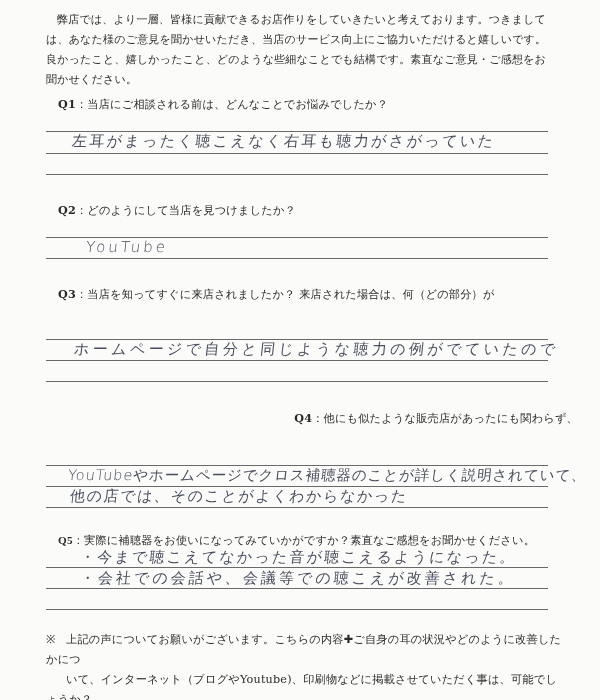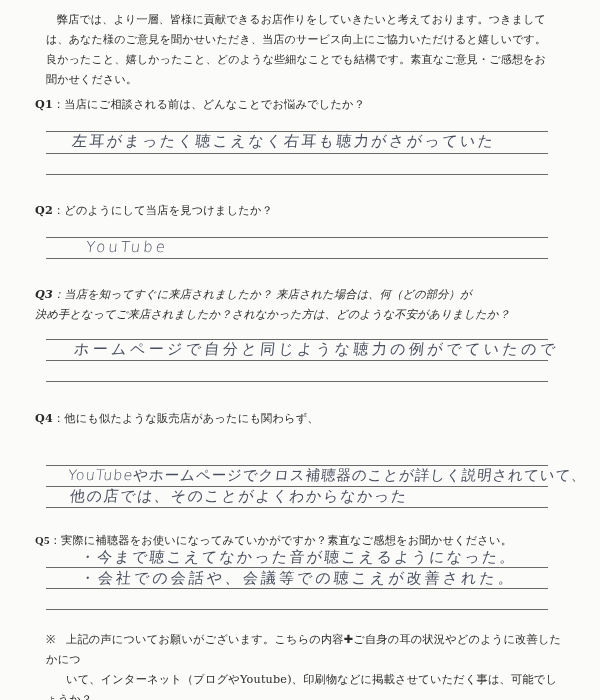--- a/index.html
+++ b/index.html
@@ -9,21 +9,21 @@
     font-family: "DejaVu Serif", "Liberation Serif", serif;
     color: #2b2b2b;
     position: relative;
   }
   .intro {
     position: absolute; left: 46px; top: 10px; width: 510px;
     font-size: 11px; line-height: 20px; letter-spacing: 0.2px;
     text-indent: 11px;
   }
   .q {
-    position: absolute; left: 35px; width: 520px;
+    position: absolute; left: 58px; width: 520px;
     font-size: 11.2px; line-height: 20px; letter-spacing: 0.2px;
     color: #2a2a2a;
   }
   .q b { font-weight: bold; }
   .rule {
     position: absolute; left: 46px; width: 502px; height: 0;
     border-top: 1.3px solid #6a6a6a;
   }
   .hw {
     position: absolute;
@@ -52,30 +52,29 @@
 <div class="rule" style="top:153px;"></div>
 <div class="rule" style="top:174px;"></div>
 
 <div class="q" style="top:200px;">
   <b>Q2</b><span>：どのようにして当店を見つけましたか？</span>
 </div>
 <div class="rule" style="top:237px;"></div>
 <div class="hw" style="left:86px; top:238px; letter-spacing:3px;">YouTube</div>
 <div class="rule" style="top:258px;"></div>
 
-<div class="q" style="top:284px;font-style:italic;">
+<div class="q" style="top:284px;">
   <b>Q3</b><span>：当店を知ってすぐに来店されましたか？ 来店された場合は、何（どの部分）が</span><br>
-  <span>決め手となってご来店されましたか？されなかった方は、どのような不安がありましたか？</span>
 </div>
 <div class="rule" style="top:339px;"></div>
 <div class="hw" style="left:74px; top:340px; letter-spacing:3.4px;">ホームページで自分と同じような聴力の例がでていたので</div>
 <div class="rule" style="top:360px;"></div>
 <div class="rule" style="top:381px;"></div>
 
-<div class="q" style="top:408px;">
+<div class="q" style="top:408px;text-align:right;">
   <b>Q4</b><span>：他にも似たような販売店があったにも関わらず、</span><br>
 </div>
 <div class="rule" style="top:465px;"></div>
 <div class="hw" style="left:68px; top:466px; letter-spacing:0.9px; font-size:14.5px;">YouTubeやホームページでクロス補聴器のことが詳しく説明されていて、</div>
 <div class="rule" style="top:486px;"></div>
 <div class="hw" style="left:70px; top:487px; letter-spacing:1.6px;">他の店では、そのことがよくわからなかった</div>
 <div class="rule" style="top:507px;"></div>
 
 <div class="q" style="top:530px;font-family:Liberation Serif, serif;">
   <b>Q5</b><span>：実際に補聴器をお使いになってみていかがですか？素直なご感想をお聞かせください。</span>

